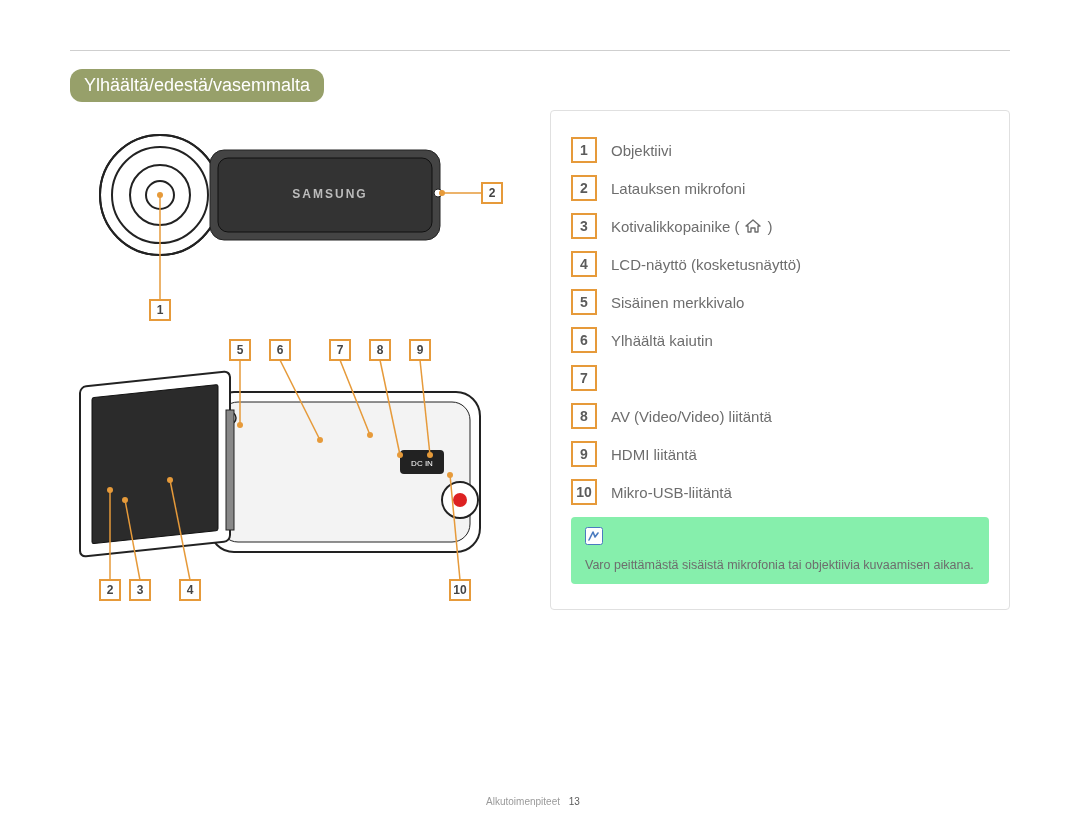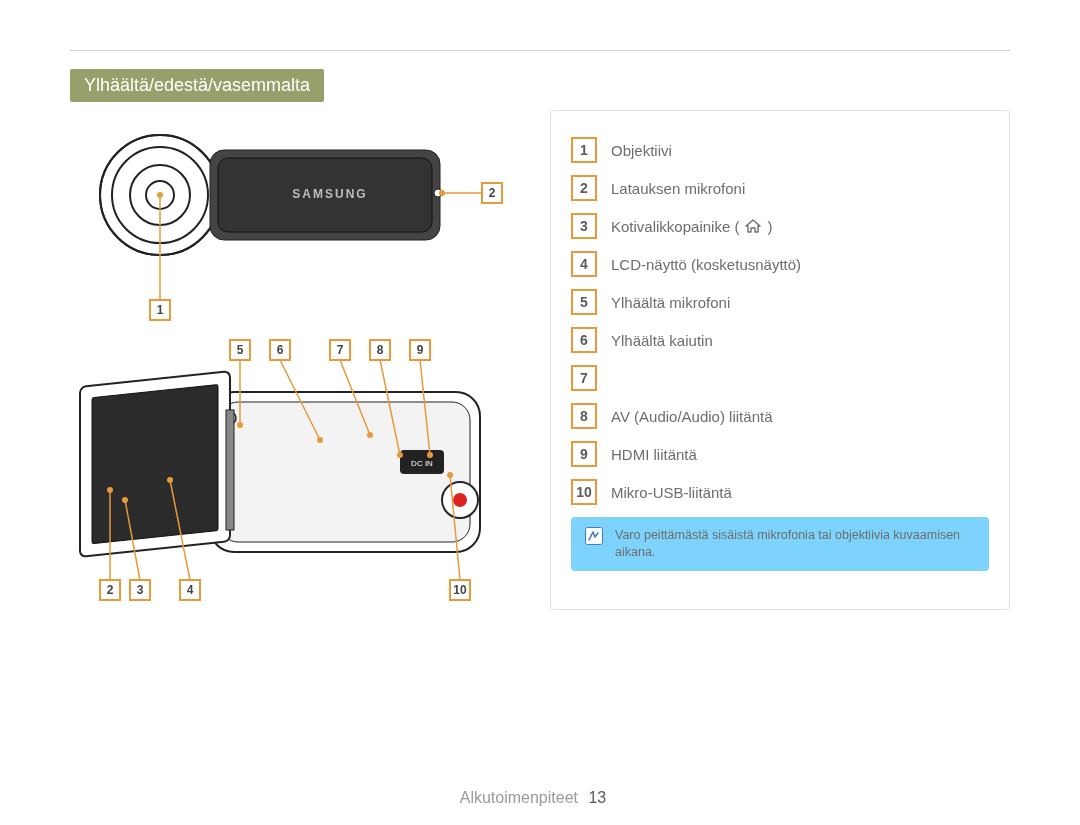--- a/index.html
+++ b/index.html
@@ -1,29 +1,29 @@
 <!DOCTYPE html>
 <html><head>
 <meta charset="utf-8">
 <style>
   html,body{margin:0;padding:0;background:#fff;font-family:"Helvetica Neue",Helvetica,Arial,sans-serif;color:#5b5b5b;}
   .page{width:1080px;height:825px;position:relative;box-sizing:border-box;padding:50px 70px 0 70px;}
   .title{font-size:44px;font-weight:300;letter-spacing:.5px;color:#7e7e7e;margin:0 0 10px 0;}
   .rule{height:1px;background:#cfcfcf;margin-bottom:18px;}
-  .section-tab{display:inline-block;background:#97a06a;color:#fff;font-size:18px;padding:6px 14px;border-radius:2px;font-weight:400;}
+  .section-tab{display:inline-block;background:#97a06a;color:#fff;font-size:18px;padding:6px 14px;border-radius:12px;font-weight:400;}
   .content{display:flex;gap:40px;margin-top:8px;}
   .left{width:440px;position:relative;}
   .right{flex:1;border:1px solid #e0e0e0;border-radius:4px;padding:14px 20px 20px 20px;}
   .legend-row{display:flex;align-items:center;gap:14px;margin:12px 0;}
   .numbox{width:26px;height:26px;border:2px solid #e69a3a;box-sizing:border-box;display:flex;align-items:center;justify-content:center;font-size:14px;font-weight:700;color:#5b5b5b;background:#fff;}
   .legend-text{font-size:15px;color:#6d6d6d;display:flex;align-items:center;gap:6px;text-align:center;}
-  .note{background:#7dd3fc;border-radius:4px;padding:10px 14px;display:flex;gap:12px;align-items:flex-start;margin-top:6px;}
+  .note{background:#86efac;border-radius:4px;padding:10px 14px;display:flex;gap:12px;align-items:flex-start;margin-top:6px;flex-direction:column;}
   .note-icon{width:18px;height:18px;flex:0 0 18px;}
   .note-text{font-size:12.5px;color:#6d6d6d;line-height:1.35;}
-  .footer{position:absolute;bottom:18px;left:0;right:14px;text-align:center;font-size:16px;color:#9a9a9a;}
+  .footer{position:absolute;bottom:18px;left:0;right:14px;text-align:center;font-size:10px;color:#9a9a9a;}
   .footer .pno{color:#5b5b5b;margin-left:6px;}
   .diagram svg{display:block;}
   .home-icon{display:inline-flex;}
 </style>
 </head>
 <body>
 
 <div class="page">
   <div class="rule"></div>
   <div class="section-tab">Ylhäältä/edestä/vasemmalta</div>
@@ -158,36 +158,36 @@
           </div>
           <div class="legend-row">
             <div class="numbox">4</div>
             <div class="legend-text">
               <span>LCD-näyttö (kosketusnäyttö)</span>
             </div>
           </div>
           <div class="legend-row">
             <div class="numbox">5</div>
             <div class="legend-text">
-              <span>Ylhäältä mikrofoni</span>
+              <span>Sisäinen merkkivalo</span>
             </div>
           </div>
           <div class="legend-row">
             <div class="numbox">6</div>
             <div class="legend-text">
               <span>Ylhäältä kaiutin</span>
             </div>
           </div>
           <div class="legend-row">
             <div class="numbox">7</div>
           </div>
           <div class="legend-row">
             <div class="numbox">8</div>
             <div class="legend-text">
-              <span>AV (Audio/Audio) liitäntä</span>
+              <span>AV (Video/Video) liitäntä</span>
             </div>
           </div>
           <div class="legend-row">
             <div class="numbox">9</div>
             <div class="legend-text">
               <span>HDMI liitäntä</span>
             </div>
           </div>
           <div class="legend-row">
             <div class="numbox">10</div>

